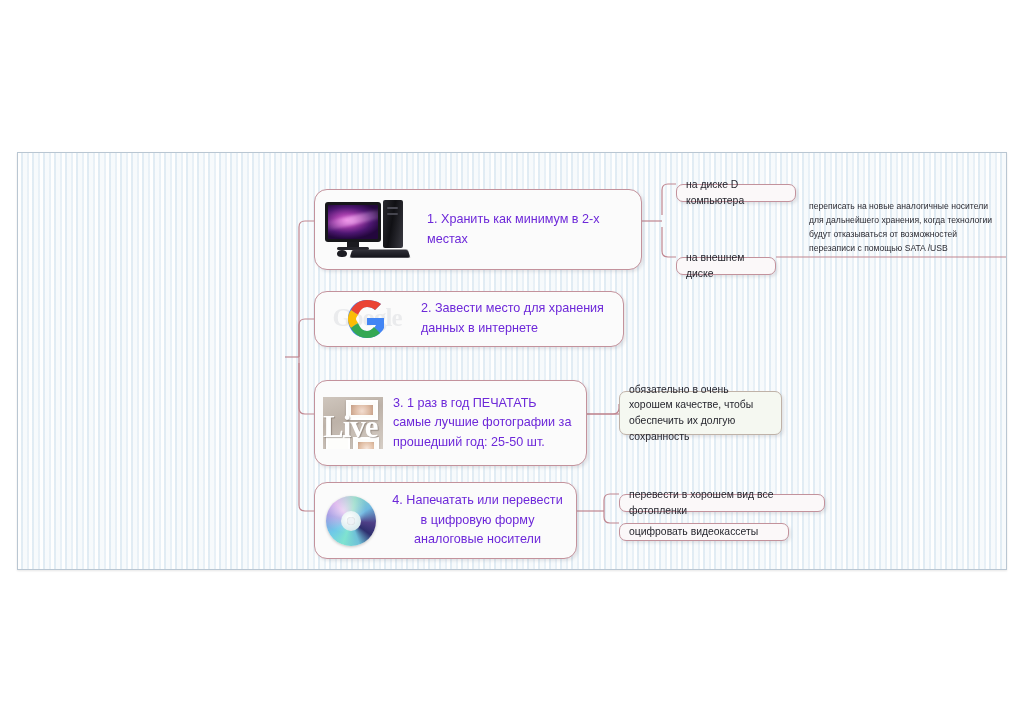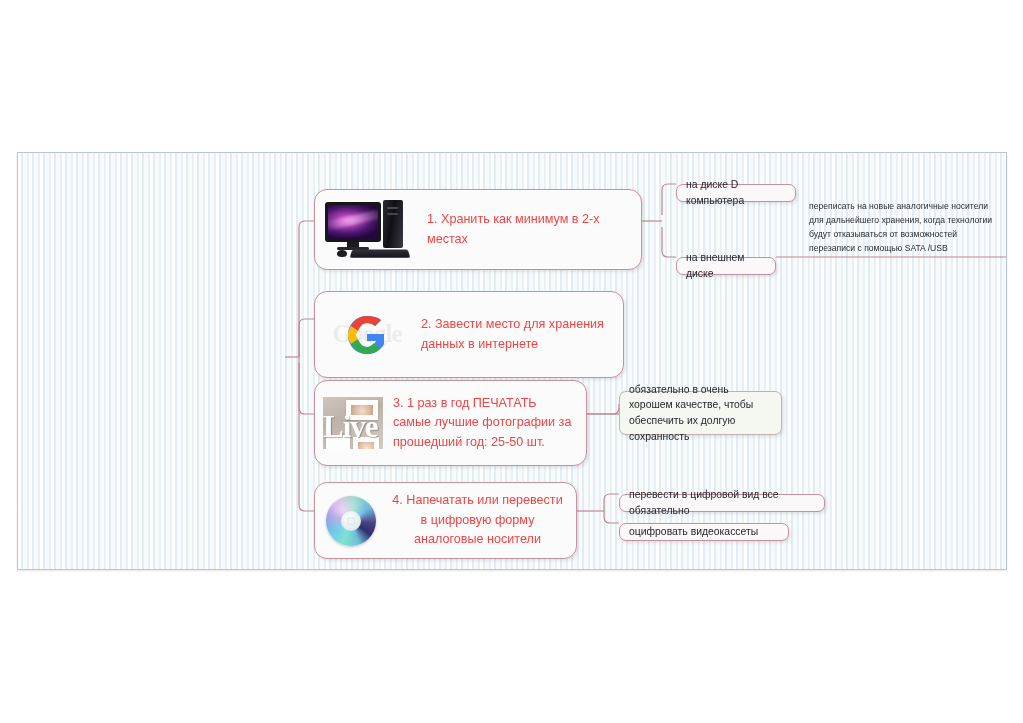--- a/index.html
+++ b/index.html
@@ -85,25 +85,25 @@
   .branch .thumb {
     flex: 0 0 auto;
     margin-right: 10px;
     position: relative;
     overflow: hidden;
     background: transparent;
   }
   .branch .btext {
     font-size: 12.6px;
     line-height: 1.55;
-    color: #ef4444;
+    color: #6d28d9;
   }
 
   #node-b1 { left: 296px; top: 27px;  width: 328px; height: 81px; }
-  #node-b2 { left: 296px; top: 129px; width: 310px; height: 87px; }
+  #node-b2 { left: 296px; top: 129px; width: 310px; height: 56px; }
   #node-b3 { left: 296px; top: 218px; width: 273px; height: 86px; }
   #node-b4 { left: 296px; top: 320px; width: 263px; height: 77px; text-align: center; }
 
   
   .sub {
     border-radius: 7px;
     font-size: 10.4px;
     line-height: 1.5;
     padding: 3px 9px;
     background: #fbf8f9;
@@ -394,20 +394,20 @@
       <div class="thumb cd">
         <div class="disc"></div>
         <div class="sheen"></div>
         <div class="hub"></div>
         <div class="hole"></div>
       </div>
       <div class="btext">4. Напечатать или перевести в цифровую форму аналоговые носители</div>
     </div>
 
     <div class="node sub shadowed" id="node-s41">
-      <span>перевести в цифровой вид все обязательно</span>
+      <span>перевести в хорошем вид все фотопленки</span>
     </div>
     <div class="node sub shadowed" id="node-s42">
       <span>оцифровать видеокассеты</span>
     </div>
 
   </div>
 </div>
 
 </body></html>

